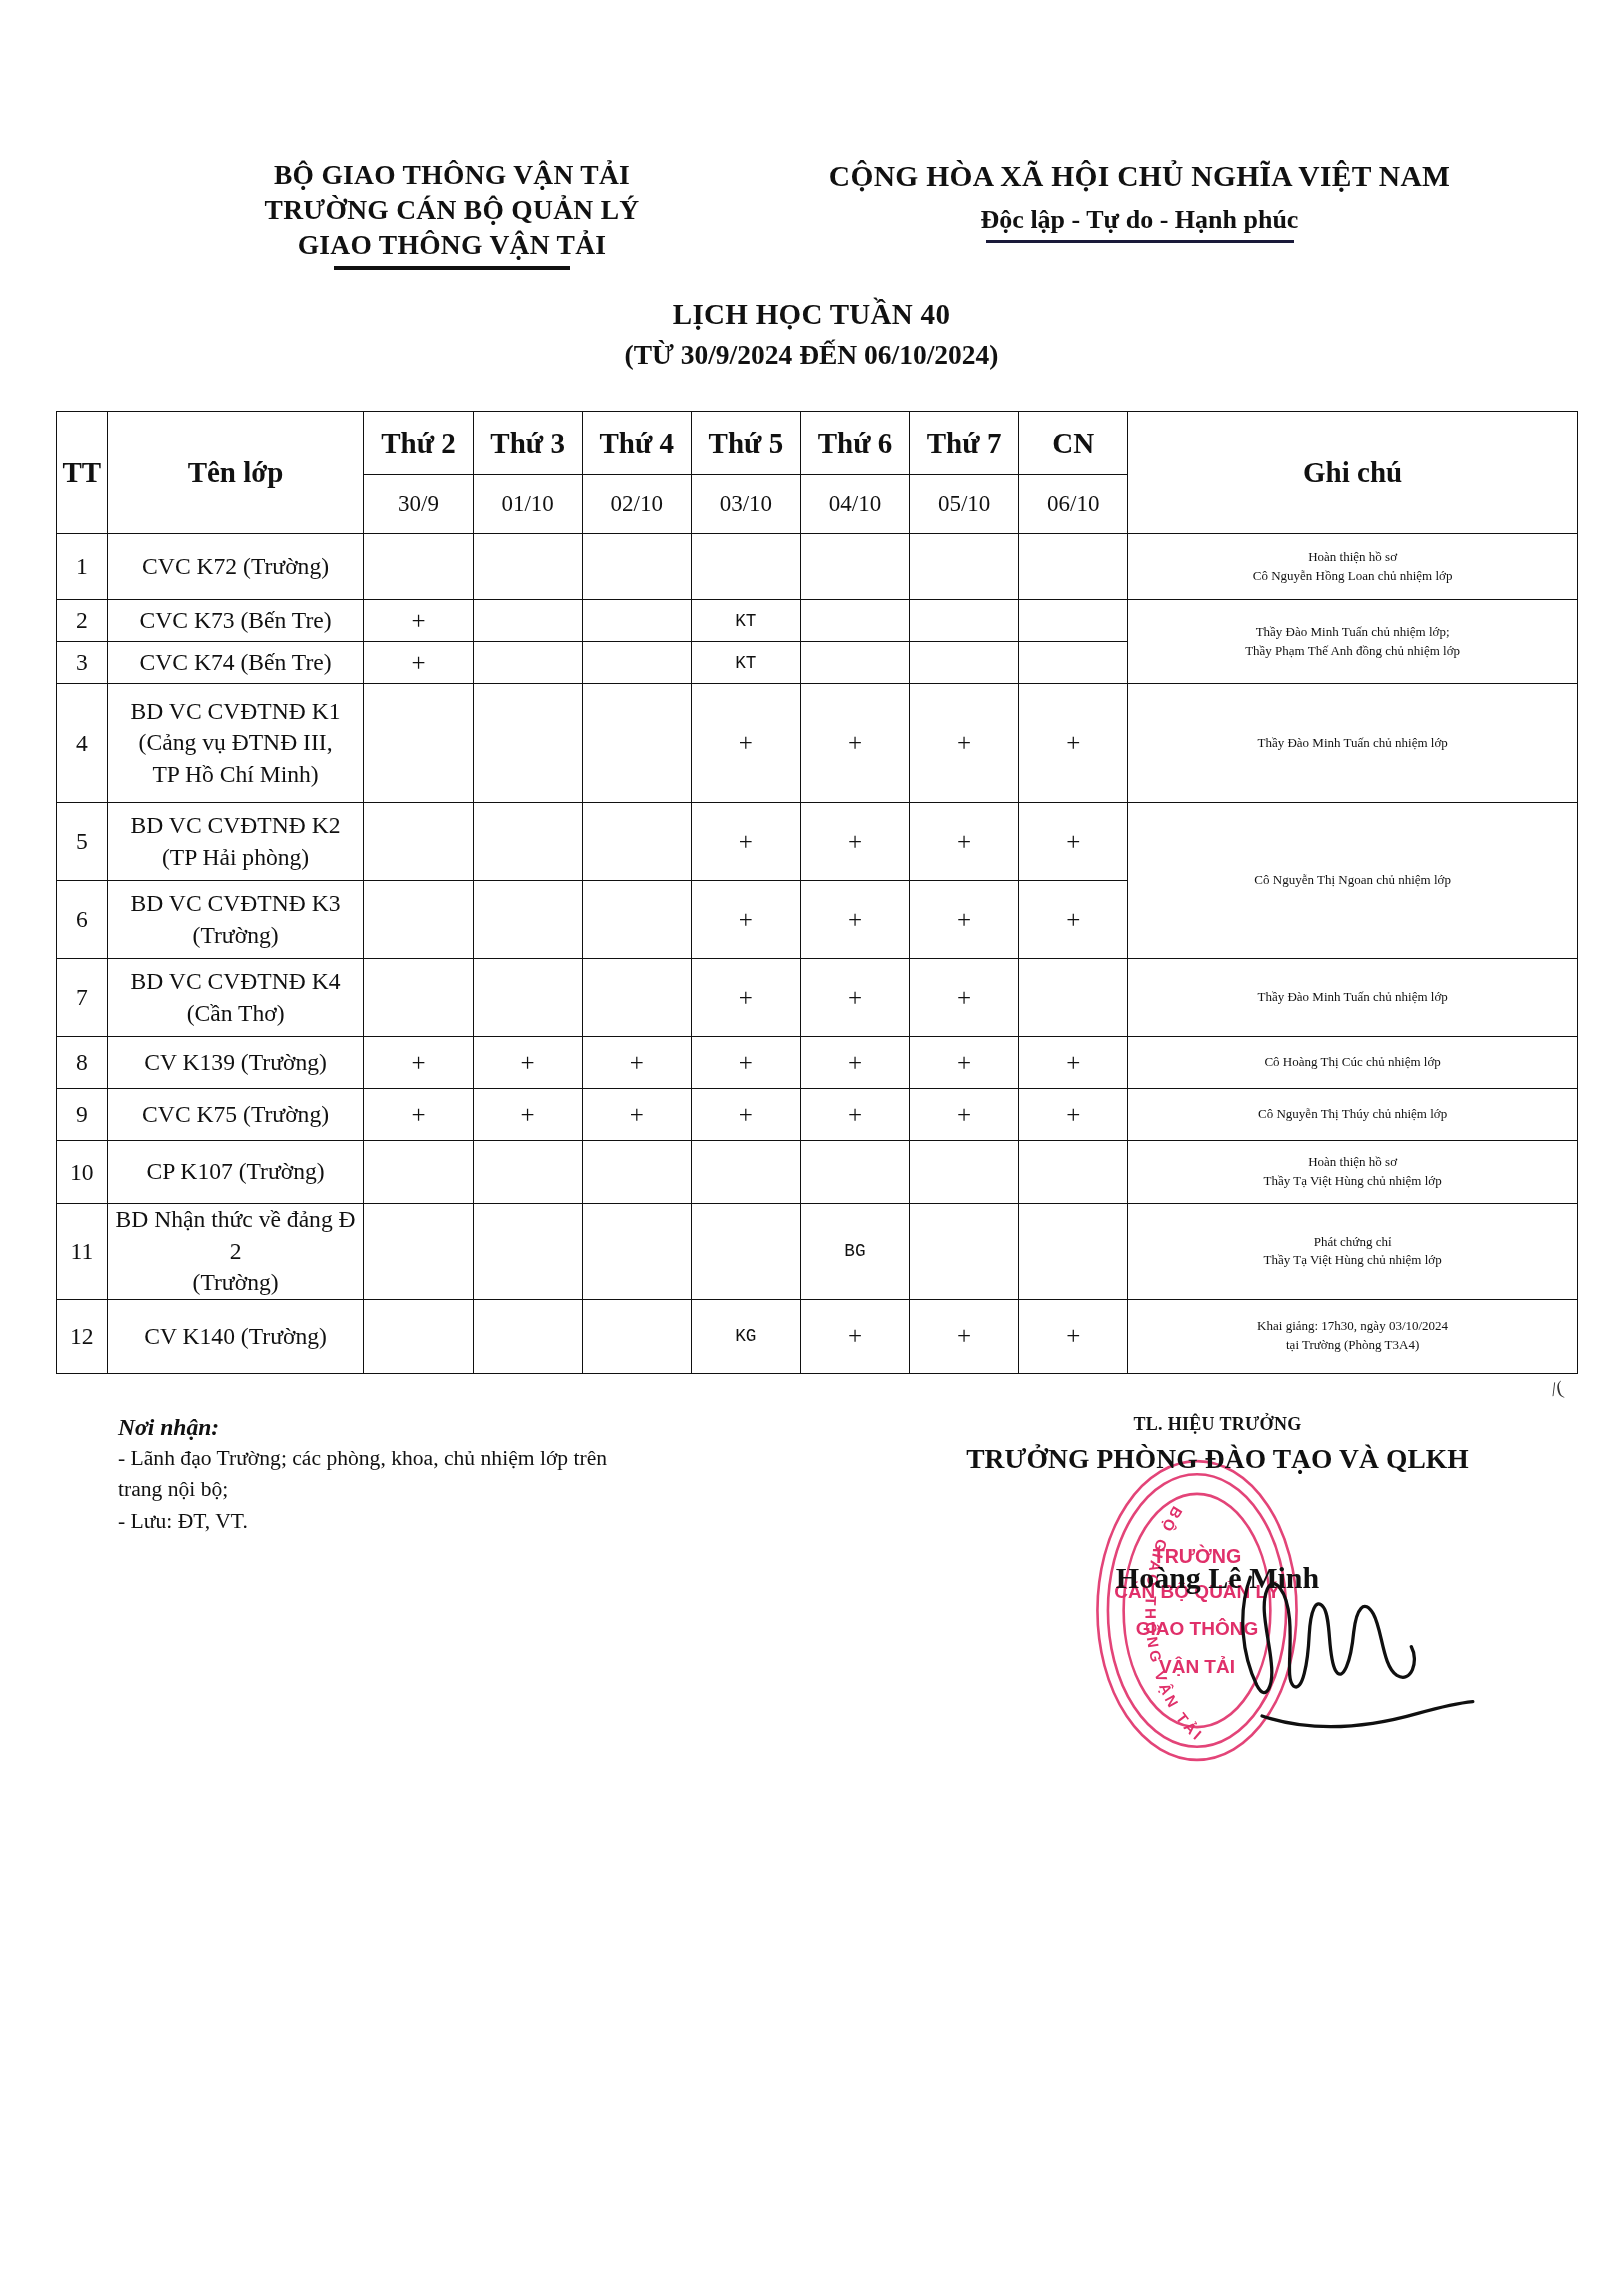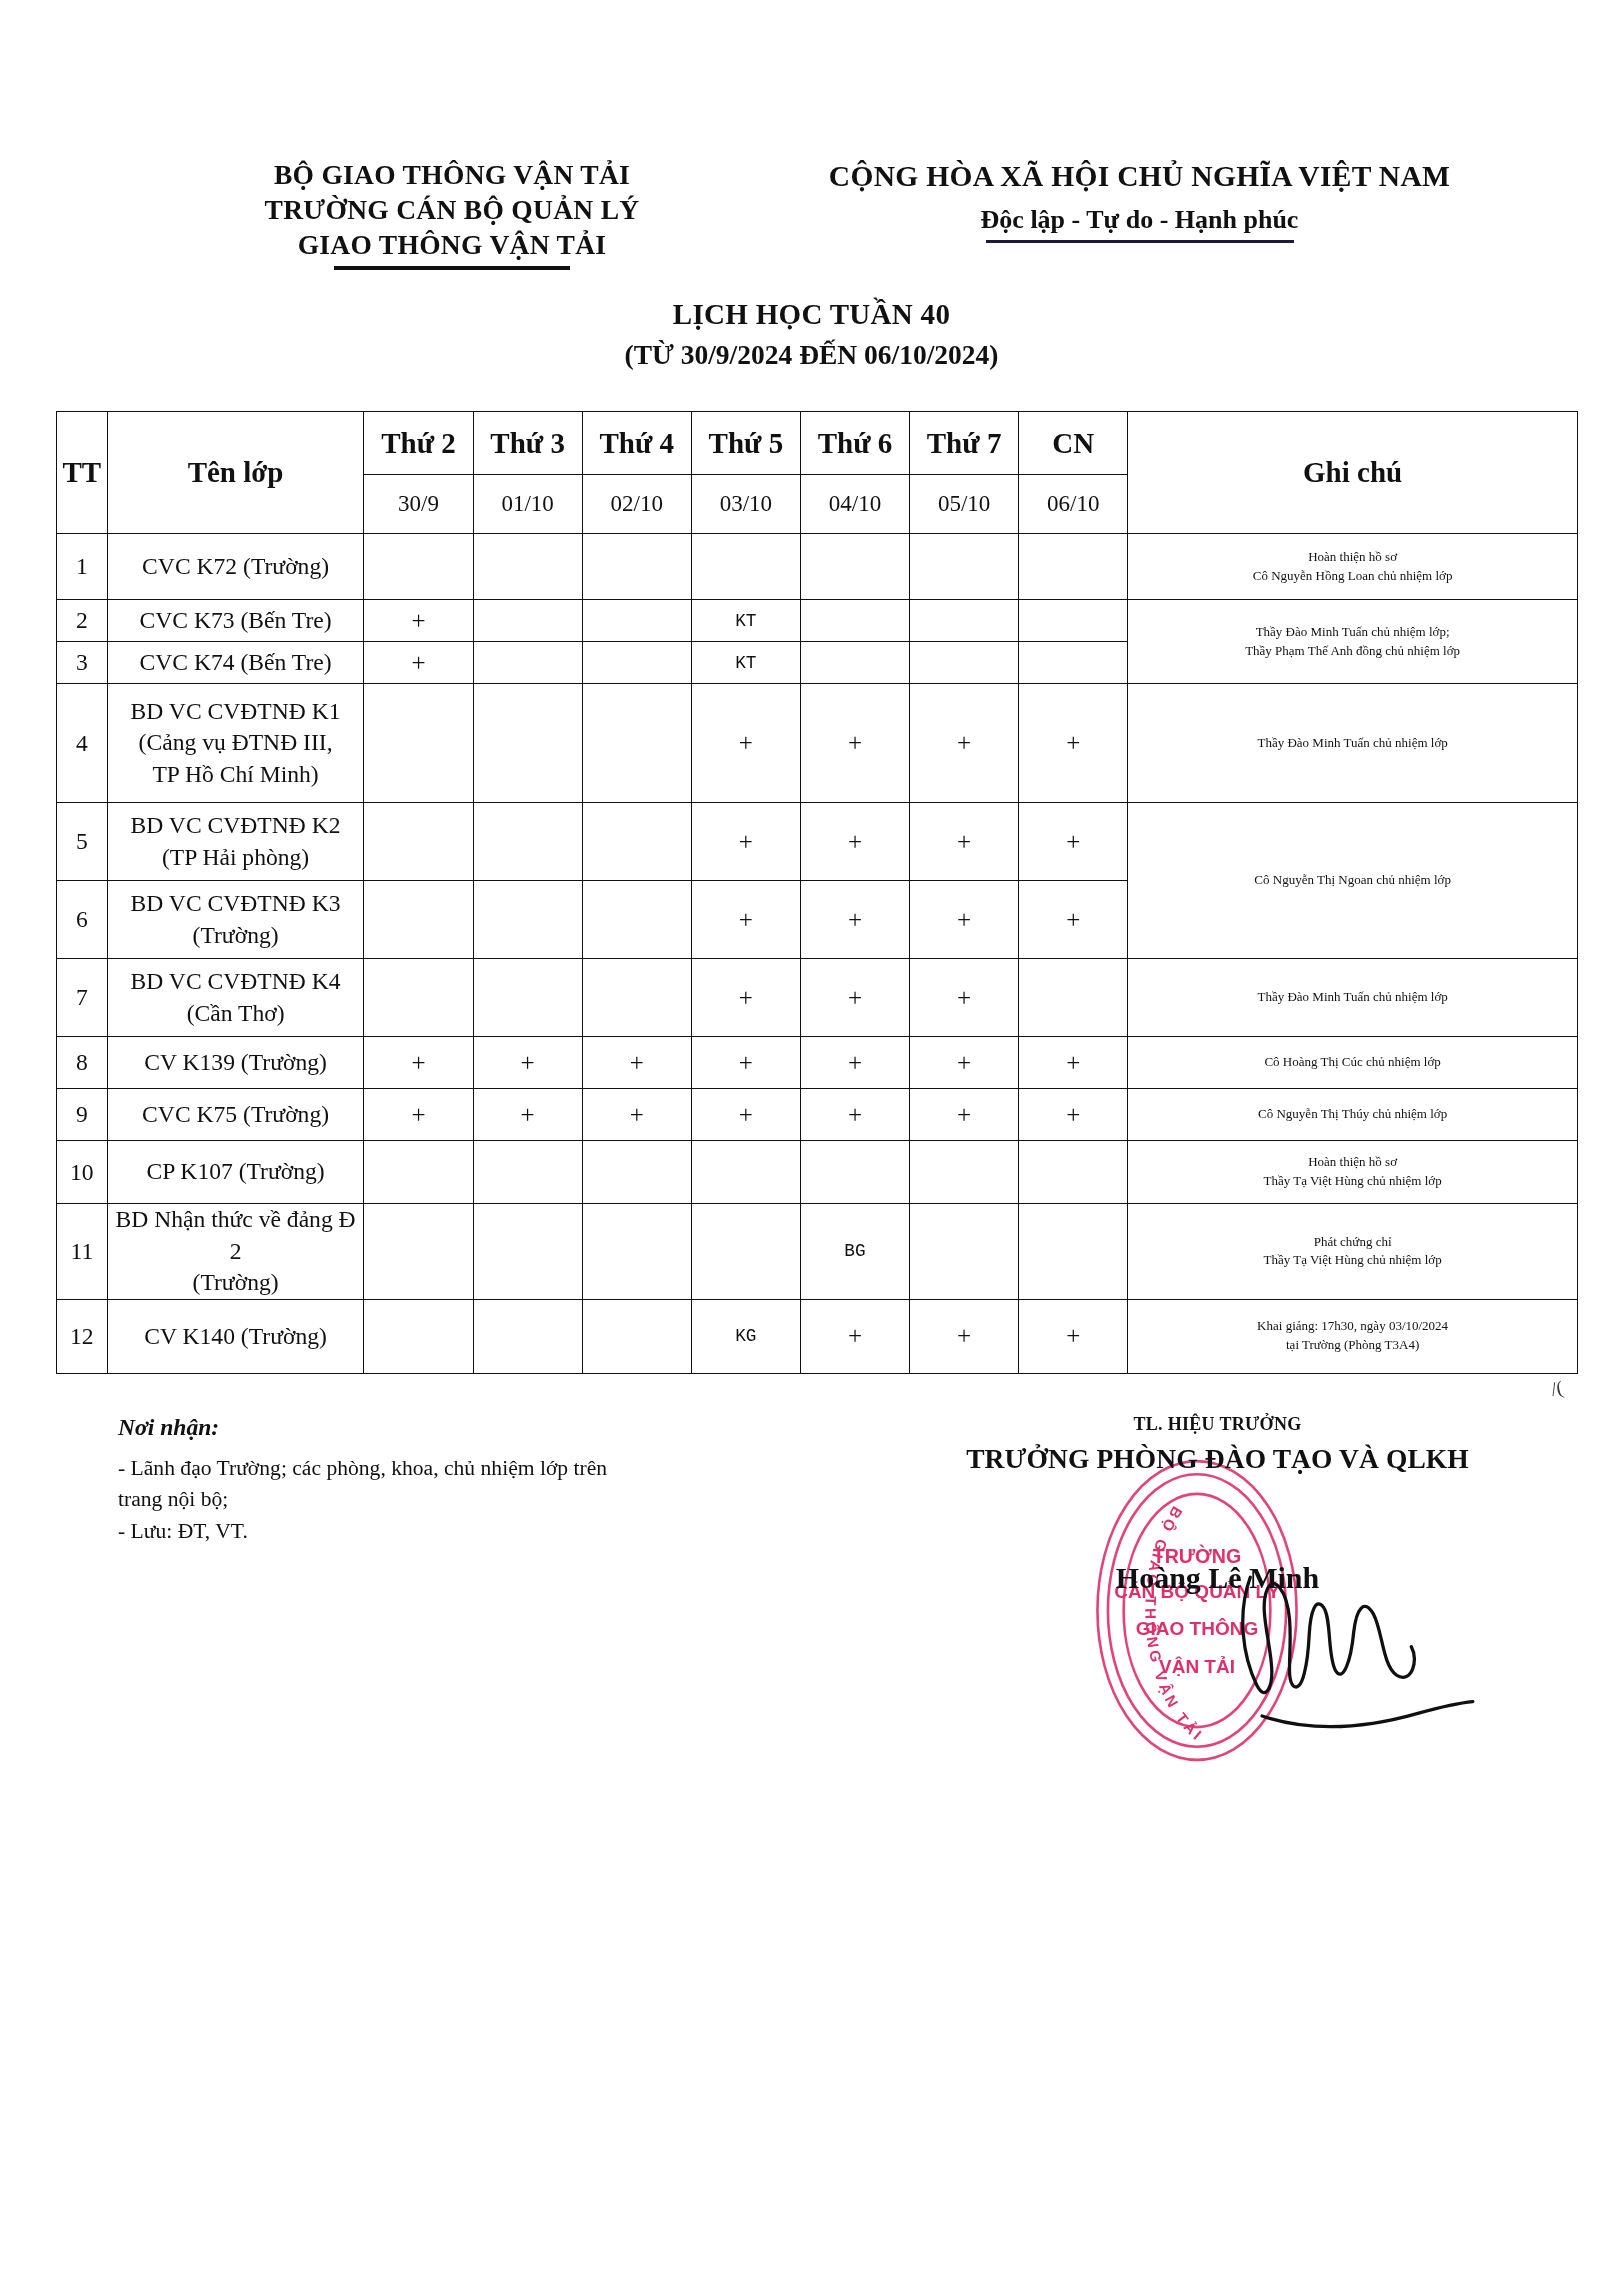--- a/index.html
+++ b/index.html
@@ -165,21 +165,21 @@
   .recipients {
     position: absolute;
     left: 118px;
     top: 0;
     width: 687px;
   }
   .recipients .rec-title {
     font-size: 23.6px;
     font-weight: bold;
     font-style: italic;
-    margin-bottom: 12px;
+    margin-bottom: 2px;
   }
   .recipients .rec-item {
     font-size: 21.6px;
     line-height: 1.45;
   }
 
   .signature {
     position: absolute;
     left: 910px;
     top: 0;

